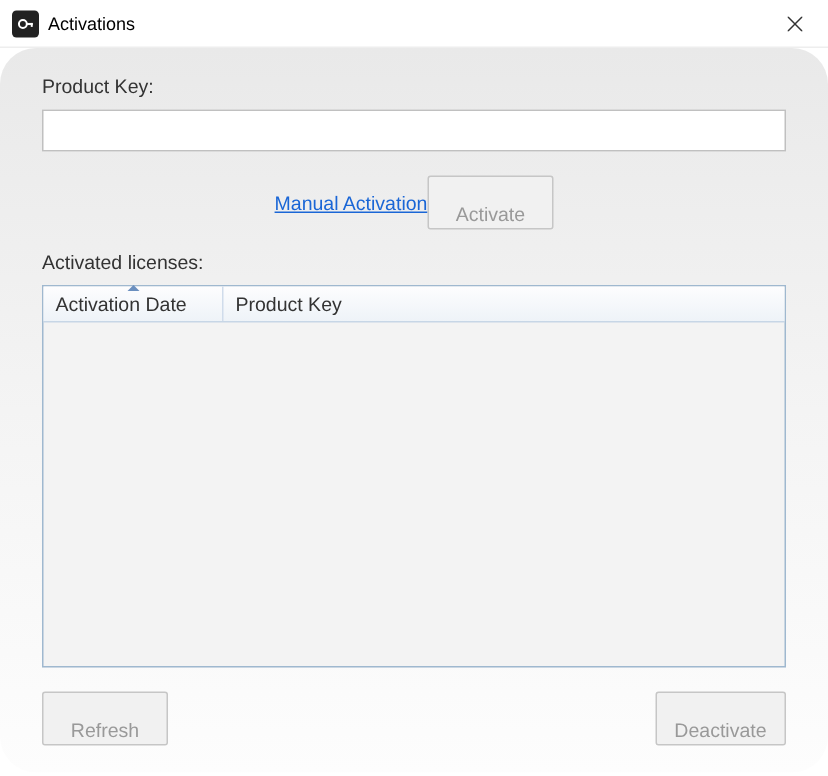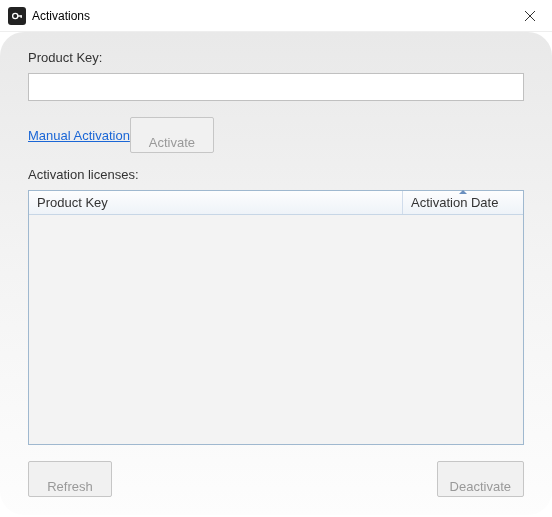--- a/index.html
+++ b/index.html
@@ -79,21 +79,21 @@
       border: 1px solid #c0c0c0;
       background: #fff;
       padding: 4px 6px;
       font-size: 13px;
       font-family: inherit;
       outline: none;
     }
     .row {
       display: flex;
       align-items: center;
-      justify-content: flex-start;
+      justify-content: center;
       margin-top: 16px;
       margin-bottom: 14px;
     }
     .link {
       color: #1a66d6;
       text-decoration: underline;
       cursor: pointer;
       font-size: 13px;
     }
     .btn {
@@ -190,31 +190,31 @@
 
   <div class="content">
     <div class="label">Product Key:</div>
     <input type="text" class="textbox" value="" style="">
 
     <div class="row">
       <a class="link">Manual Activation</a>
       <button class="btn" disabled="">Activate</button>
     </div>
 
-    <div class="label">Activation licenses:</div>
+    <div class="label">Activated licenses:</div>
 
     <div class="table-wrap">
       <div class="table-head">
-        <div class="th th-pk">
-          <span>Product Key</span>
-        </div>
         <div class="th th-date">
           <span class="sort-ind"></span>
           <span>Activation Date</span>
         </div>
+        <div class="th th-pk">
+          <span>Product Key</span>
+        </div>
       </div>
       <div class="table-body"></div>
     </div>
 
     <div class="footer">
       <button class="btn" disabled="">Refresh</button>
       <button class="btn" disabled="">Deactivate</button>
     </div>
   </div>
 </div>

